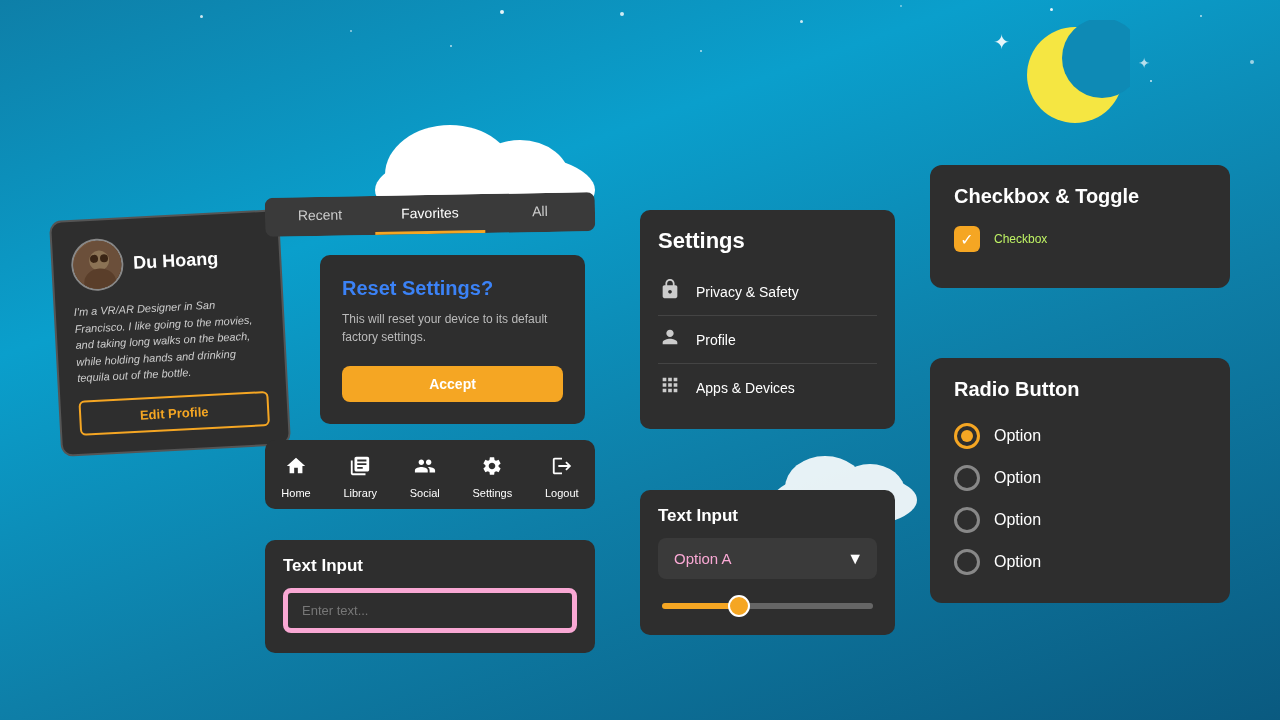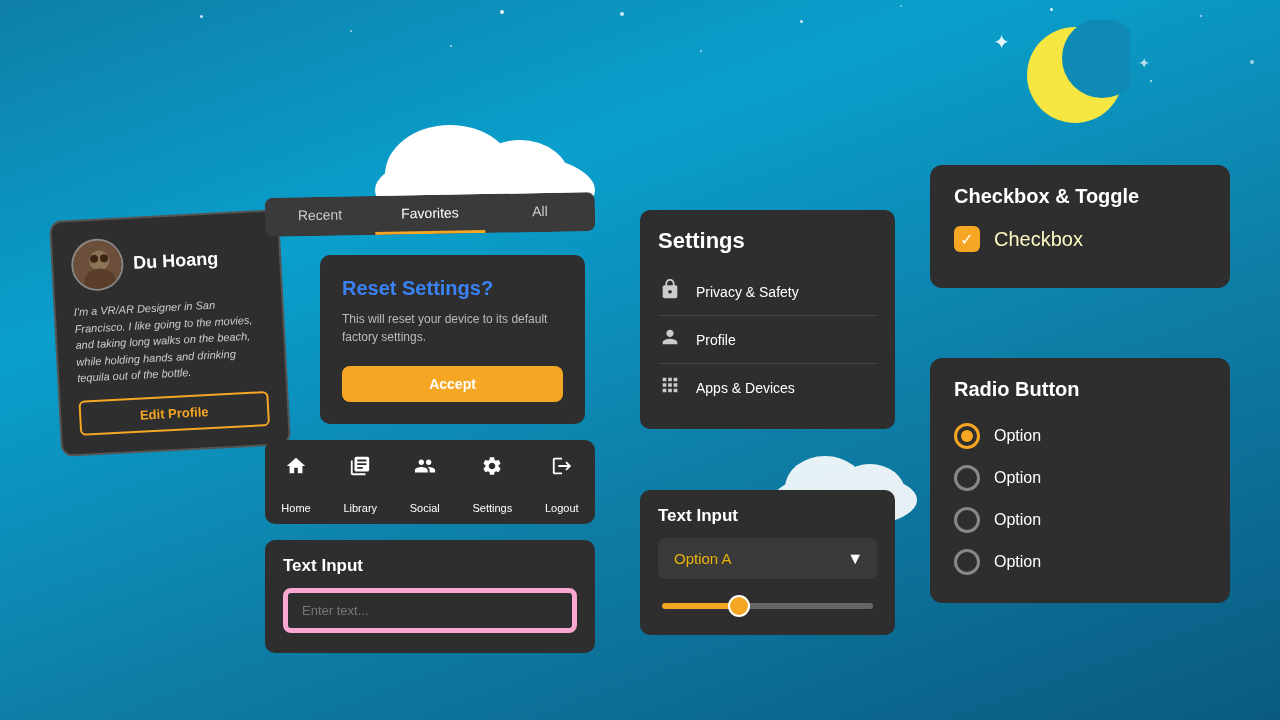--- a/index.html
+++ b/index.html
@@ -199,21 +199,21 @@
       border-radius: 10px;
       padding: 10px 0 5px;
       display: flex;
       justify-content: space-around;
     }
 
     .nav-item {
       display: flex;
       flex-direction: column;
       align-items: center;
-      gap: 19px;
+      gap: 4px;
       cursor: pointer;
       padding: 5px 10px;
     }
 
     .nav-icon {
       font-size: 22px;
       color: white;
     }
 
     .nav-label {
@@ -309,21 +309,21 @@
       position: relative;
       margin-bottom: 16px;
     }
 
     .dropdown-select {
       width: 100%;
       padding: 12px 16px;
       background: #3a3a3a;
       border: none;
       border-radius: 8px;
-      color: #eab308;
+      color: #f9a8d4;
       font-size: 15px;
       appearance: none;
       cursor: pointer;
       outline: none;
     }
 
     .dropdown-arrow {
       position: absolute;
       right: 14px;
       top: 50%;
@@ -393,22 +393,22 @@
       cursor: pointer;
       flex-shrink: 0;
     }
 
     .checkbox-check {
       color: white;
       font-size: 16px;
     }
 
     .checkbox-label {
-      font-size: 20px;
-      color: #fef9c3;
+      font-size: 12px;
+      color: #bef264;
     }
 
     
     .toggle-track {
       width: 48px;
       height: 26px;
       border-radius: 13px;
       background: #f5a623;
       position: relative;
       cursor: pointer;

